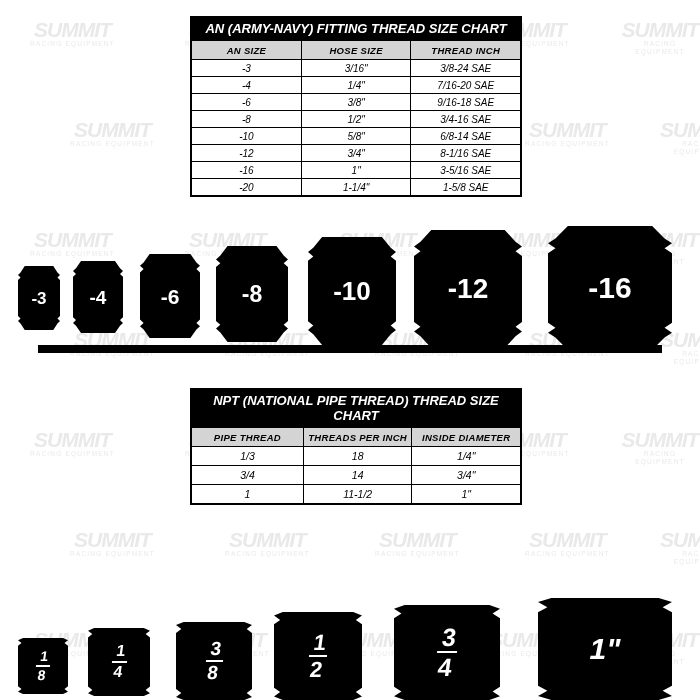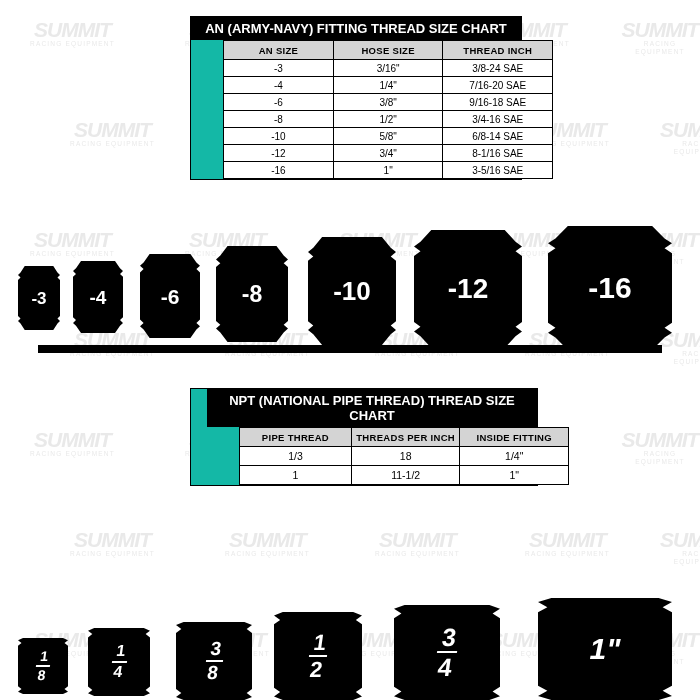--- a/index.html
+++ b/index.html
@@ -49,37 +49,37 @@
   #content {
     position: relative;
     z-index: 2;
   }
 
   
   .chart {
     position: absolute;
     border: 1px solid #000;
     border-collapse: collapse;
-    background: #14b8a6;
+    background: #0f172a;
+    font-style: italic;
   }
   .chart-title {
     background: #000;
     color: #fff;
     font-weight: bold;
     font-size: 13.5px;
     text-align: center;
     padding: 4px 0 4px 0;
     letter-spacing: 0px;
     font-family: "Liberation Sans", sans-serif;
   }
   table.grid {
     border-collapse: collapse;
     width: 100%;
     table-layout: fixed;
-    margin-left: 32px;
   }
   table.grid th {
     background: #d4d4d4;
     color: #000;
     font-size: 9.5px;
     font-weight: bold;
     letter-spacing: 0.3px;
     padding: 4px 0 3px 0;
     border: 1px solid #000;
     text-align: center;
@@ -104,21 +104,20 @@
   #an-chart .chart-title { font-size: 13px; }
   #an-chart col.c1 { width: 33.4%; }
   #an-chart col.c2 { width: 33.3%; }
   #an-chart col.c3 { width: 33.3%; }
 
   
   #npt-chart {
     left: 190px;
     top: 388px;
     width: 330px;
-    padding-left: 16px;
   }
   #npt-chart .chart-title { font-size: 13px; }
   #npt-chart table.grid td { font-size: 10.5px; padding: 3px 0; }
   #npt-chart col.c1 { width: 34%; }
   #npt-chart col.c2 { width: 33%; }
   #npt-chart col.c3 { width: 33%; }
 
   
   #divider {
     position: absolute;
@@ -368,20 +367,25 @@
         <tr>
           <td>-12</td>
           <td>3/4"</td>
           <td>8-1/16 SAE</td>
         </tr>
         <tr>
           <td>-16</td>
           <td>1"</td>
           <td>3-5/16 SAE</td>
         </tr>
+        <tr>
+          <td>-20</td>
+          <td>1-1/4"</td>
+          <td>1-5/8 SAE</td>
+        </tr>
       </tbody>
     </table>
   </div>
 
   <div class="fitting an-fitting" style="left:18px; top:266px; width:42px; height:64px; font-size:17px;">
     <span>-3</span>
   </div>
   <div class="fitting an-fitting" style="left:73px; top:261px; width:50px; height:72px; font-size:19px;">
     <span>-4</span>
   </div>
@@ -408,28 +412,33 @@
     <table class="grid">
       <colgroup>
           <col class="c1">
           <col class="c2">
           <col class="c3">
         </colgroup>
       <thead>
         <tr>
           <th>PIPE THREAD</th>
           <th>THREADS PER INCH</th>
-          <th>INSIDE FITTING</th>
+          <th>INSIDE DIAMETER</th>
         </tr>
       </thead>
       <tbody>
         <tr>
           <td>1/3</td>
           <td>18</td>
           <td>1/4"</td>
+        </tr>
+        <tr>
+          <td>3/4</td>
+          <td>14</td>
+          <td>3/4"</td>
         </tr>
         <tr>
           <td>1</td>
           <td>11-1/2</td>
           <td>1"</td>
         </tr>
       </tbody>
     </table>
   </div>
 

